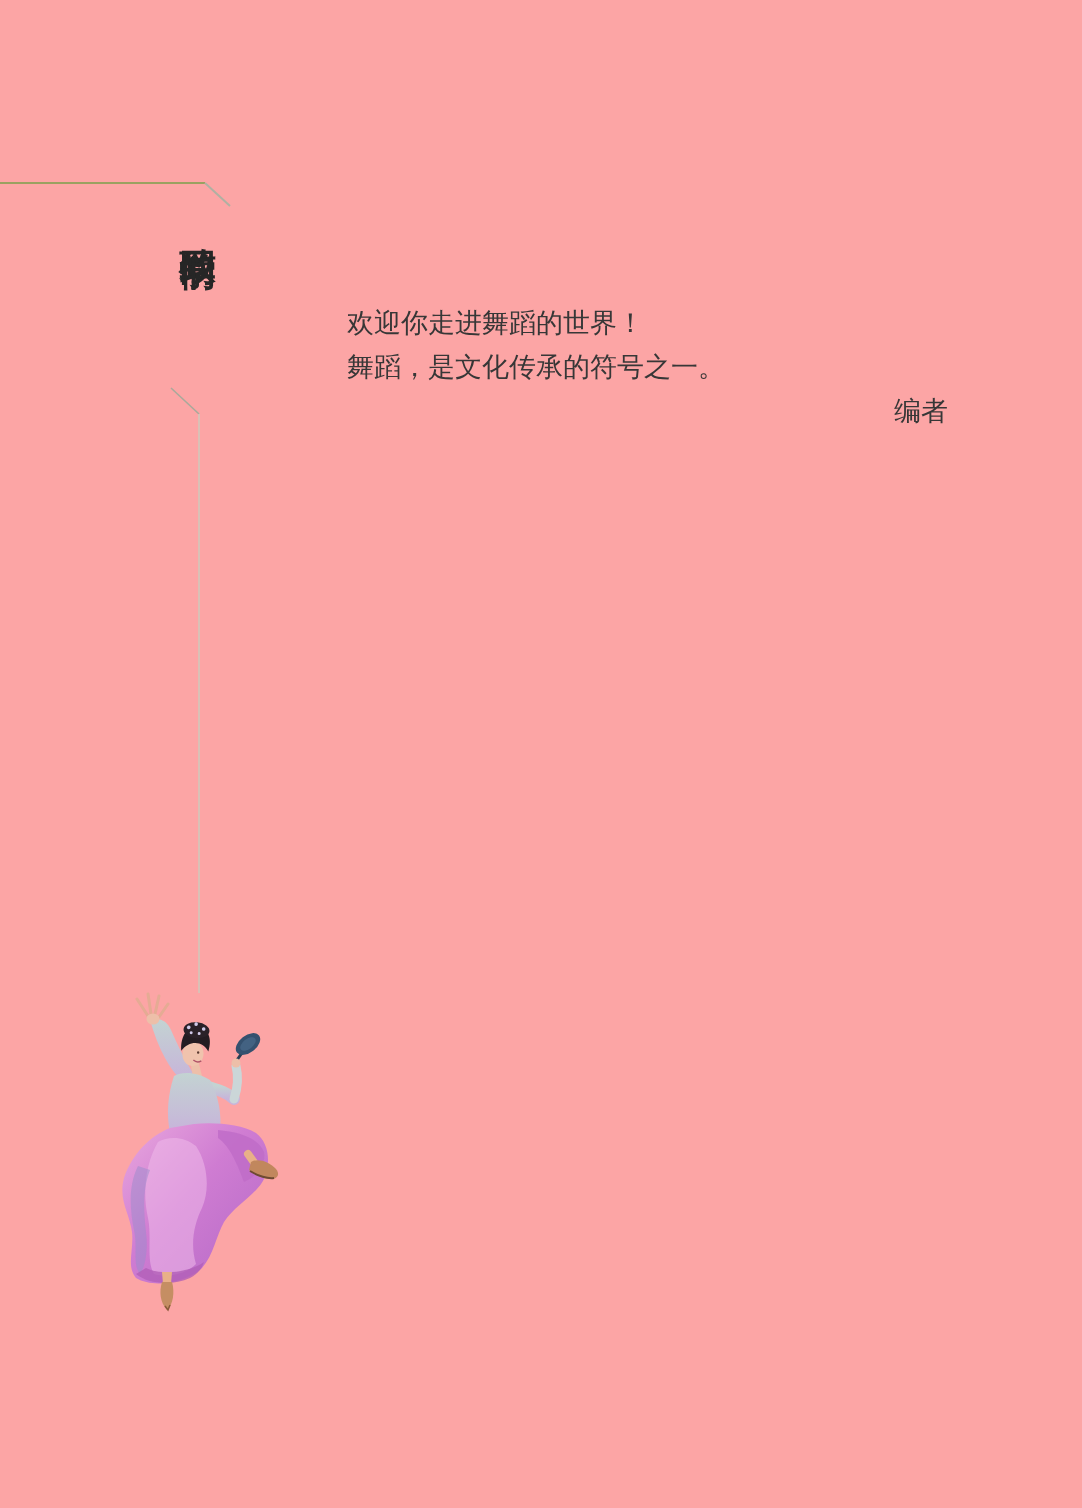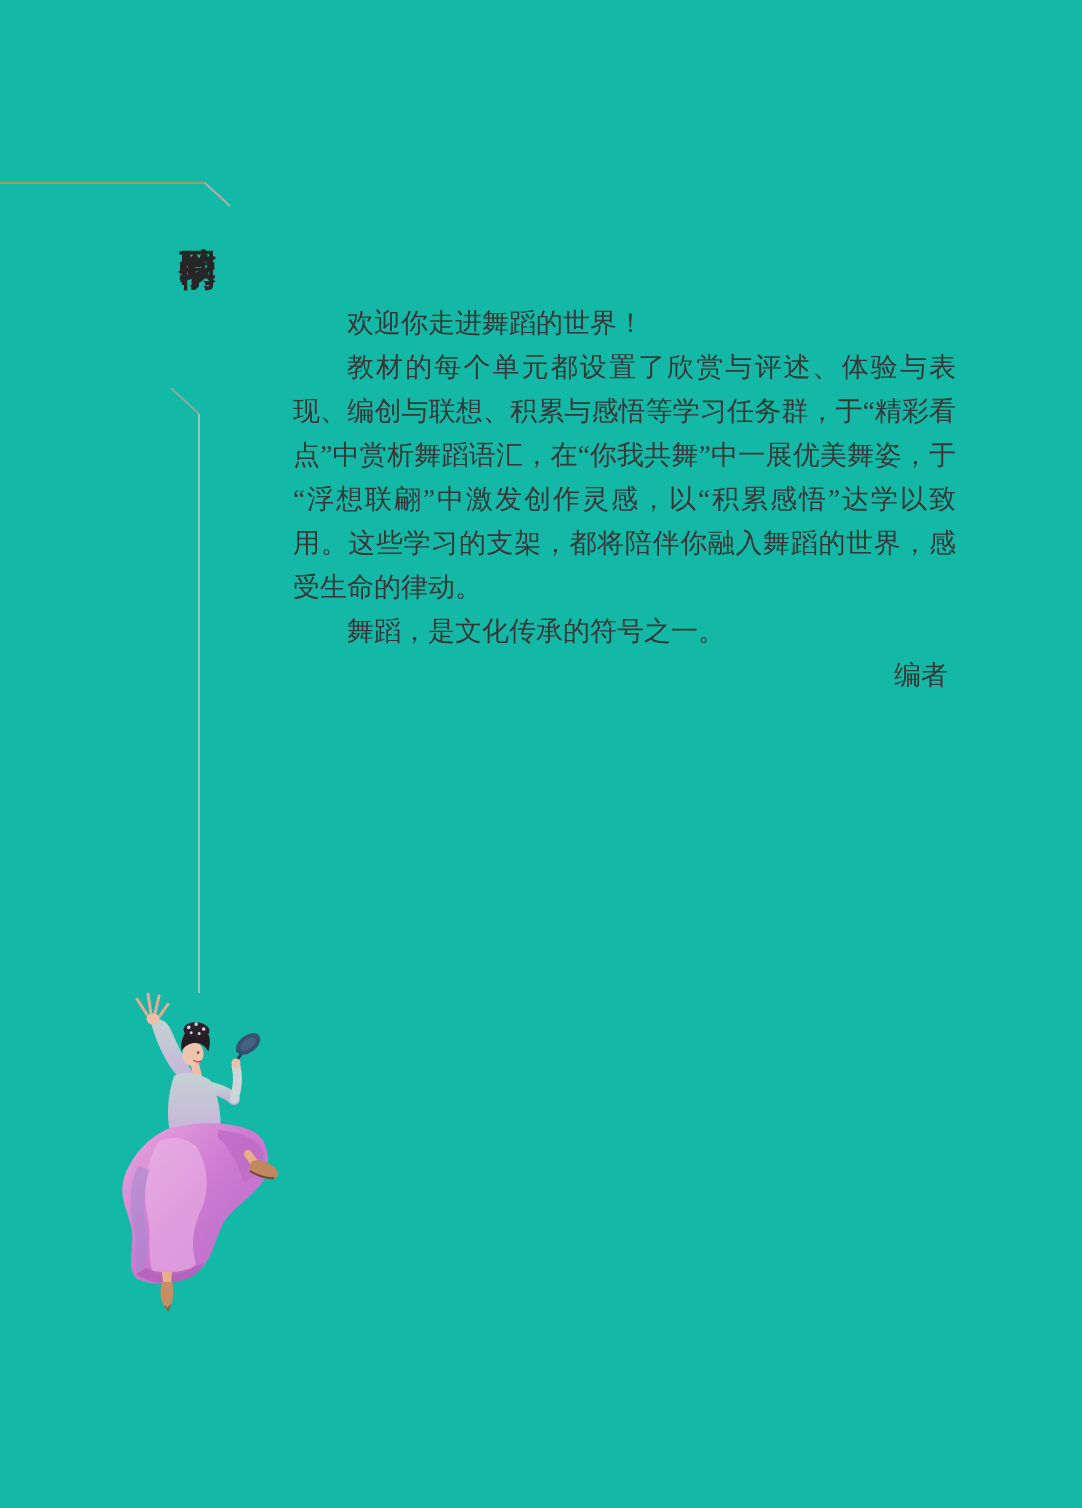--- a/index.html
+++ b/index.html
@@ -1,20 +1,20 @@
 <!DOCTYPE html>
 <html lang="zh"><head>
 <meta charset="utf-8">
 <style>
   html, body { margin: 0; padding: 0; background: #ffffff; }
   .page {
     position: relative;
     width: 1082px;
     height: 1508px;
-    background: #14b8a6;
+    background: #fca5a5;
     overflow: hidden;
     font-family: "Liberation Serif", "DejaVu Serif", serif;
   }
   .decor-svg {
     position: absolute;
     left: 0; top: 0;
     width: 1082px; height: 1508px;
     pointer-events: none;
   }
   .vtitle {
@@ -71,21 +71,20 @@
     <g>
       <line x1="171" y1="388" x2="199" y2="414" stroke="#a9a99b" stroke-width="1.6"></line>
       <line x1="199" y1="414" x2="199" y2="993" stroke="#ccccbd" stroke-width="1.4"></line>
     </g>
   </svg>
 
   <h1 class="vtitle">致同学们</h1>
 
   <div class="body-text">
     <p>欢迎你走进舞蹈的世界！</p>
-    <p>教材的每个单元都设置了欣赏与评述、体验与表现、编创与联想、积累与感悟等学习任务群，于“精彩看点”中赏析舞蹈语汇，在“你我共舞”中一展优美舞姿，于“浮想联翩”中激发创作灵感，以“积累感悟”达学以致用。这些学习的支架，都将陪伴你融入舞蹈的世界，感受生命的律动。</p>
     <p>舞蹈，是文化传承的符号之一。</p>
     <p class="signature">编者</p>
   </div>
 
   <svg class="dancer-svg" viewBox="0 0 186 326" xmlns="http://www.w3.org/2000/svg">
     <defs>
       <linearGradient id="gSkirt" x1="0" y1="0" x2="1" y2="1">
         <stop offset="0" stop-color="#e9a8de"></stop>
         <stop offset="0.45" stop-color="#cf7cd2"></stop>
         <stop offset="1" stop-color="#b469c6"></stop>

